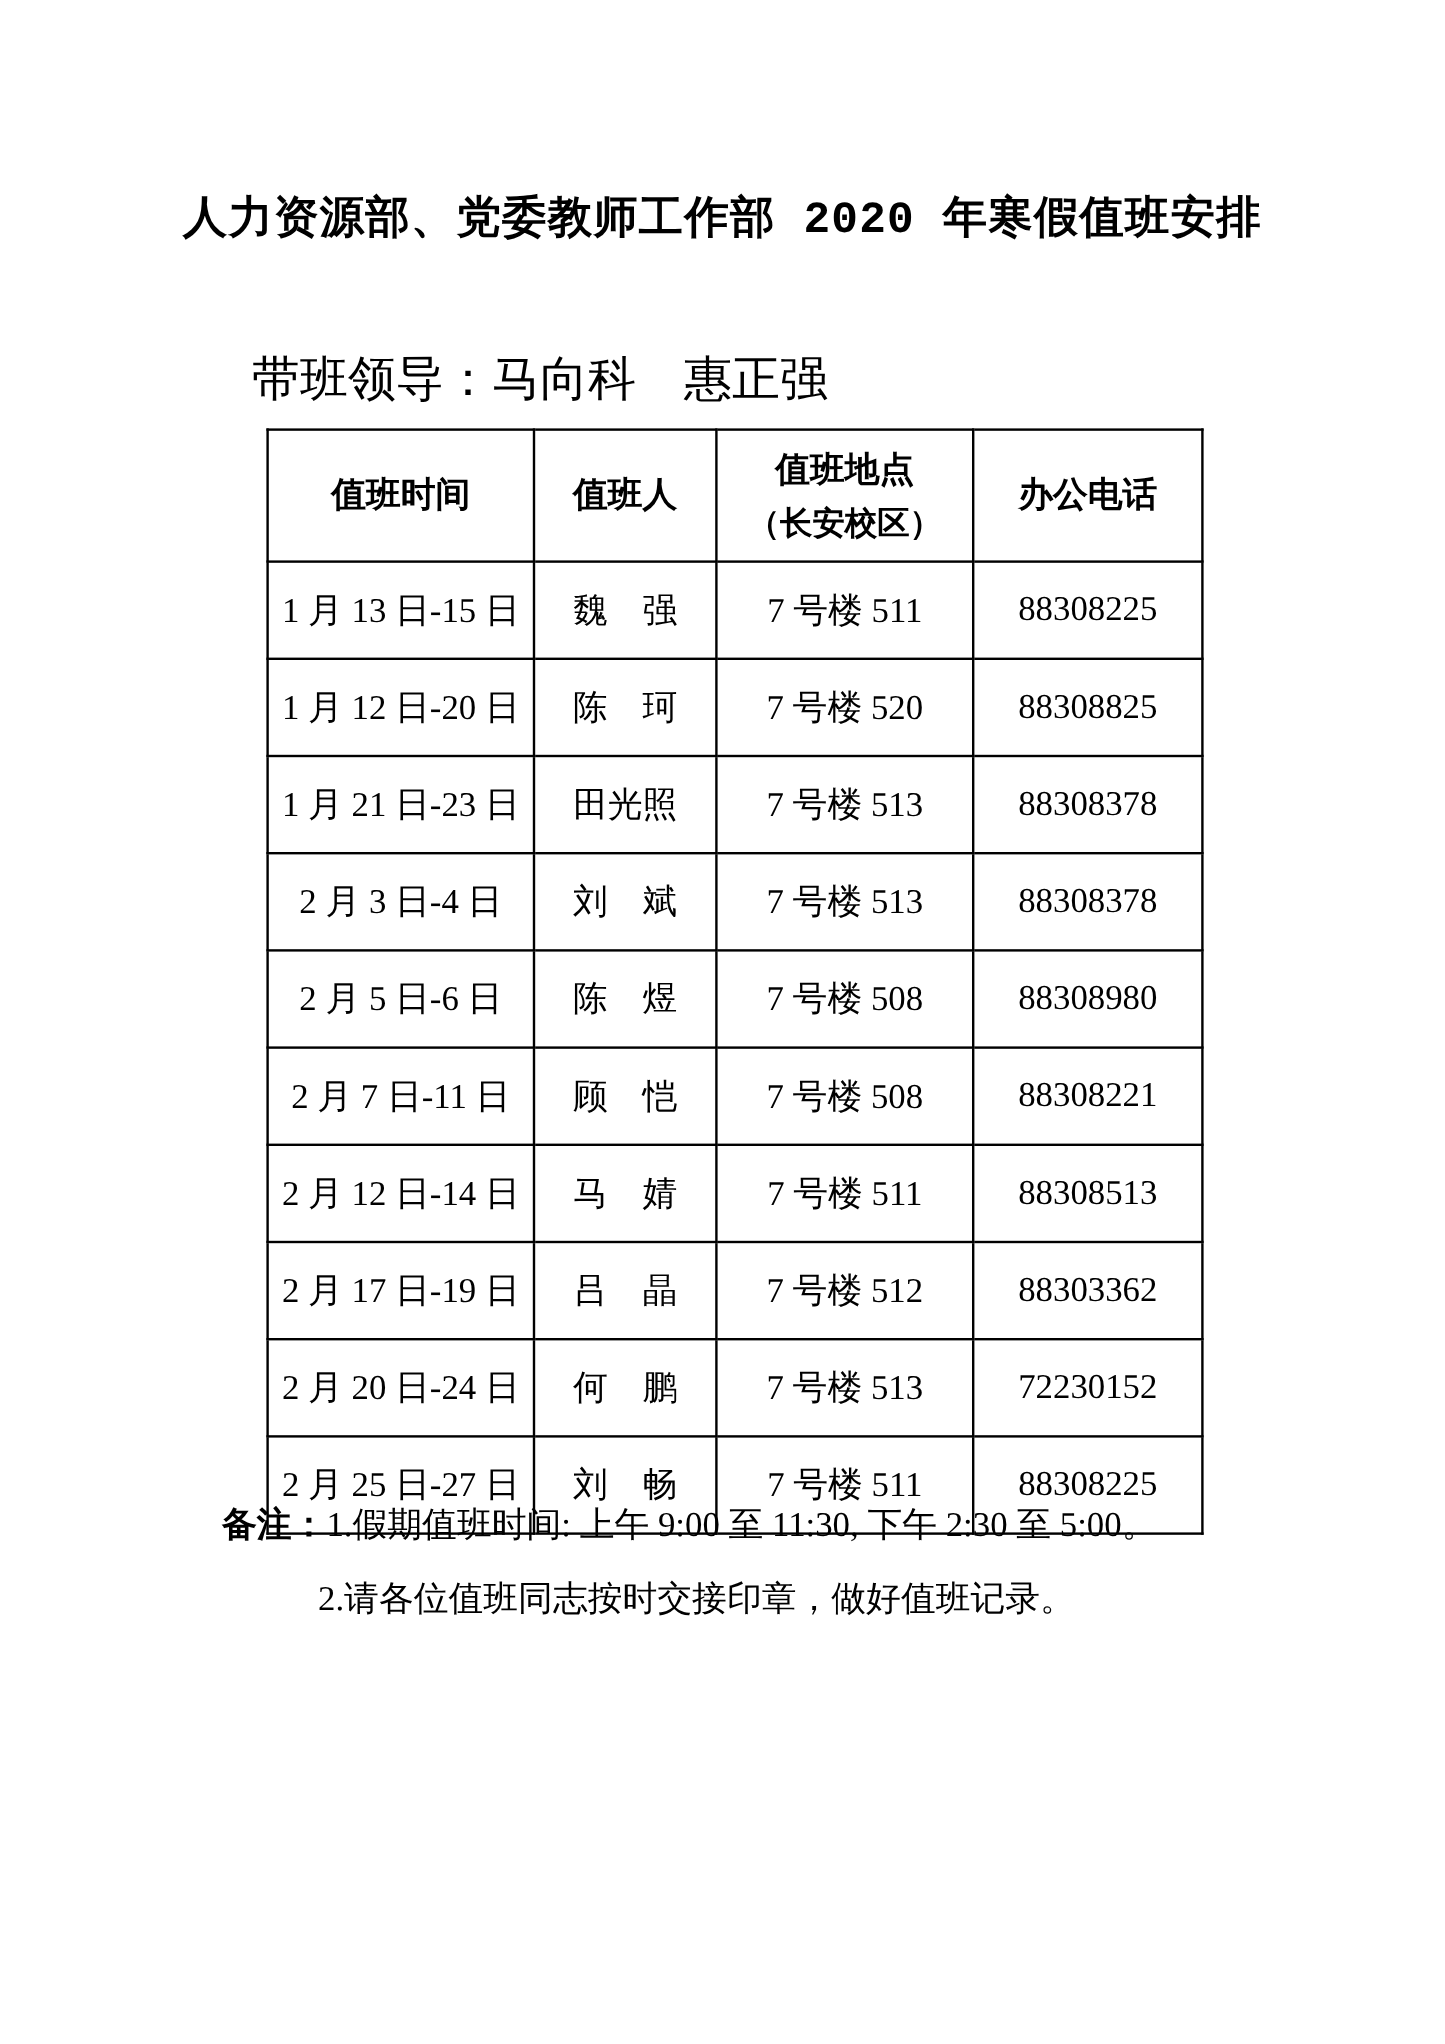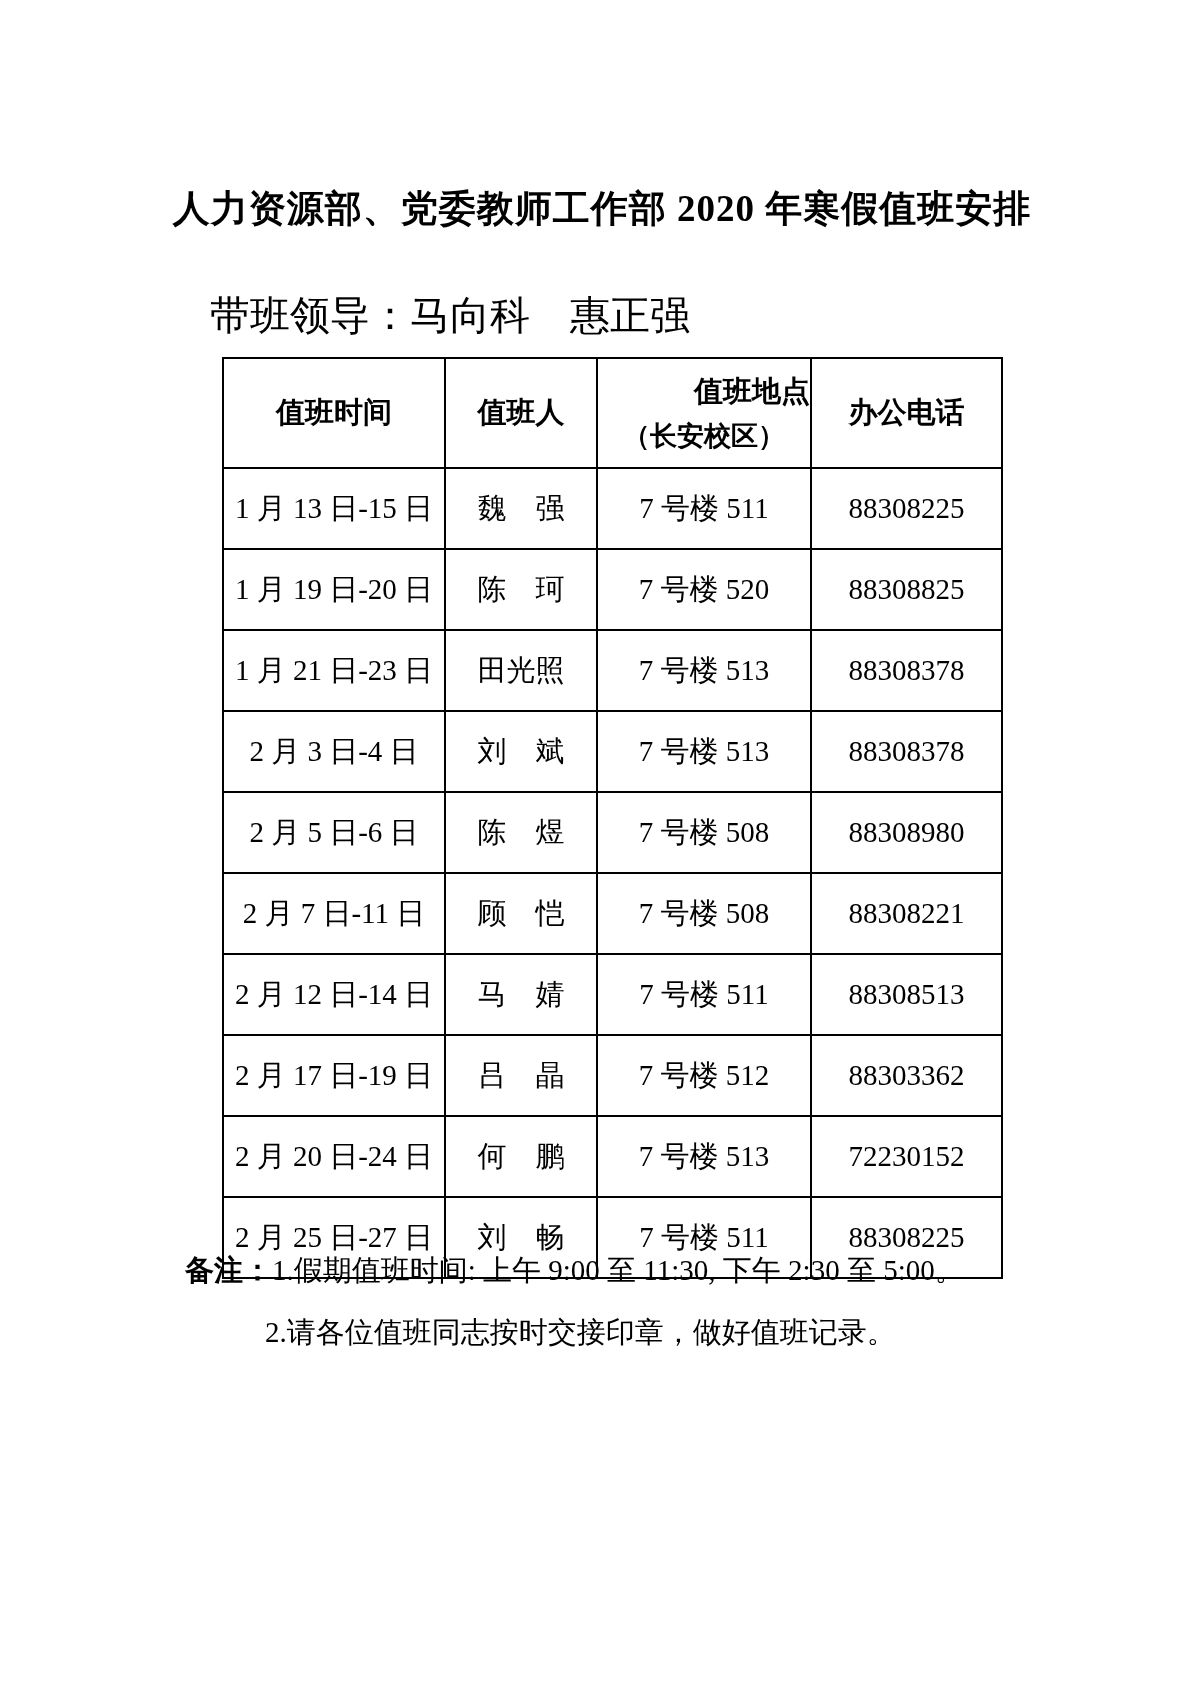--- a/index.html
+++ b/index.html
@@ -17,24 +17,23 @@
     overflow: hidden;
   }
   .doc-title {
     position: absolute;
     top: 156px;
     left: 0;
     width: 100%;
     text-align: center;
     font-size: 37px;
     font-weight: bold;
-    font-family: Liberation Serif, serif;
+    font-family: Liberation Mono, monospace;
     letter-spacing: 1px;
     white-space: nowrap;
-    margin-top: 28px;
   }
   .leader-line {
     position: absolute;
     top: 288px;
     left: 210px;
     font-size: 40px;
     white-space: nowrap;
   }
   table.duty-table {
     position: absolute;
@@ -63,21 +62,20 @@
     font-size: 29px;
     font-weight: normal;
   }
   .loc-line2 {
     display: block;
     font-size: 27px;
     margin-top: 6px;
   }
   .loc-line1 {
     display: block;
-    text-align: right;
   }
   .note-line {
     position: absolute;
     font-size: 29px;
     white-space: nowrap;
   }
   .note-1 { top: 1251px; left: 185px; }
   .note-2 { top: 1313px; left: 265px; }
   .note-label {
     font-weight: bold;
@@ -112,21 +110,21 @@
       </tr>
     </thead>
     <tbody>
       <tr>
         <td>1 月 13 日-15 日</td>
         <td>魏　强</td>
         <td>7 号楼 511</td>
         <td>88308225</td>
       </tr>
       <tr>
-        <td>1 月 19 日-20 日</td>
+        <td>1 月 12 日-20 日</td>
         <td>陈　珂</td>
         <td>7 号楼 520</td>
         <td>88308825</td>
       </tr>
       <tr>
         <td>1 月 21 日-23 日</td>
         <td>田光照</td>
         <td>7 号楼 513</td>
         <td>88308378</td>
       </tr>

